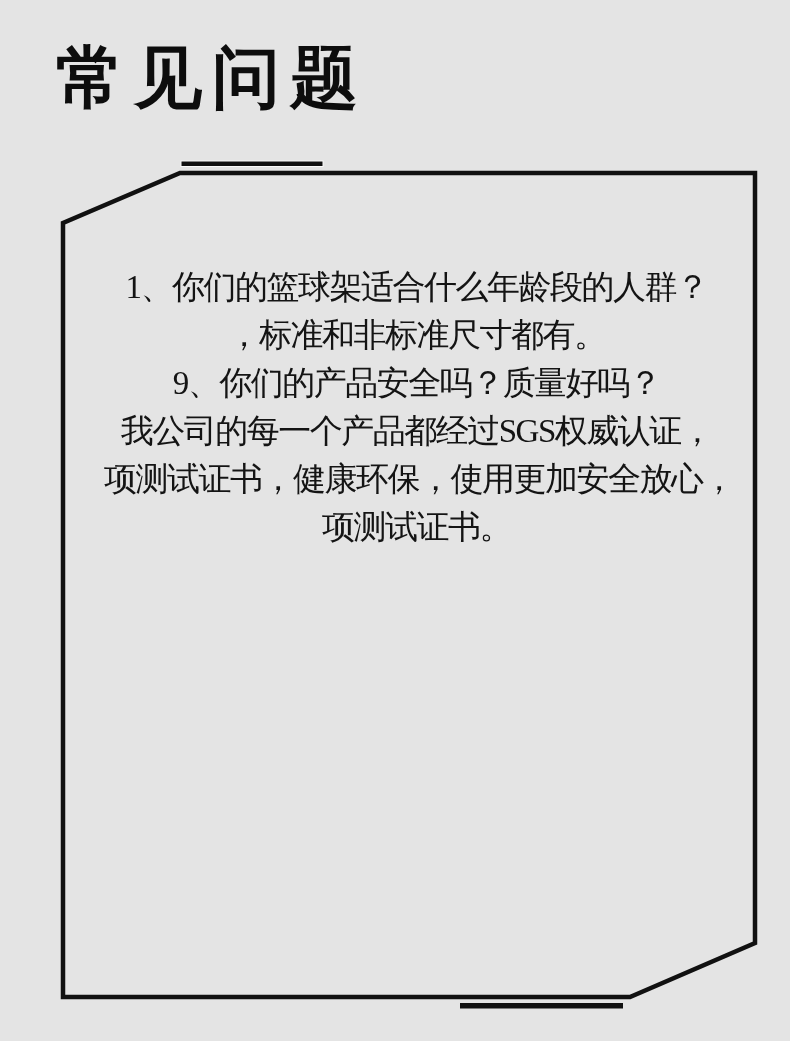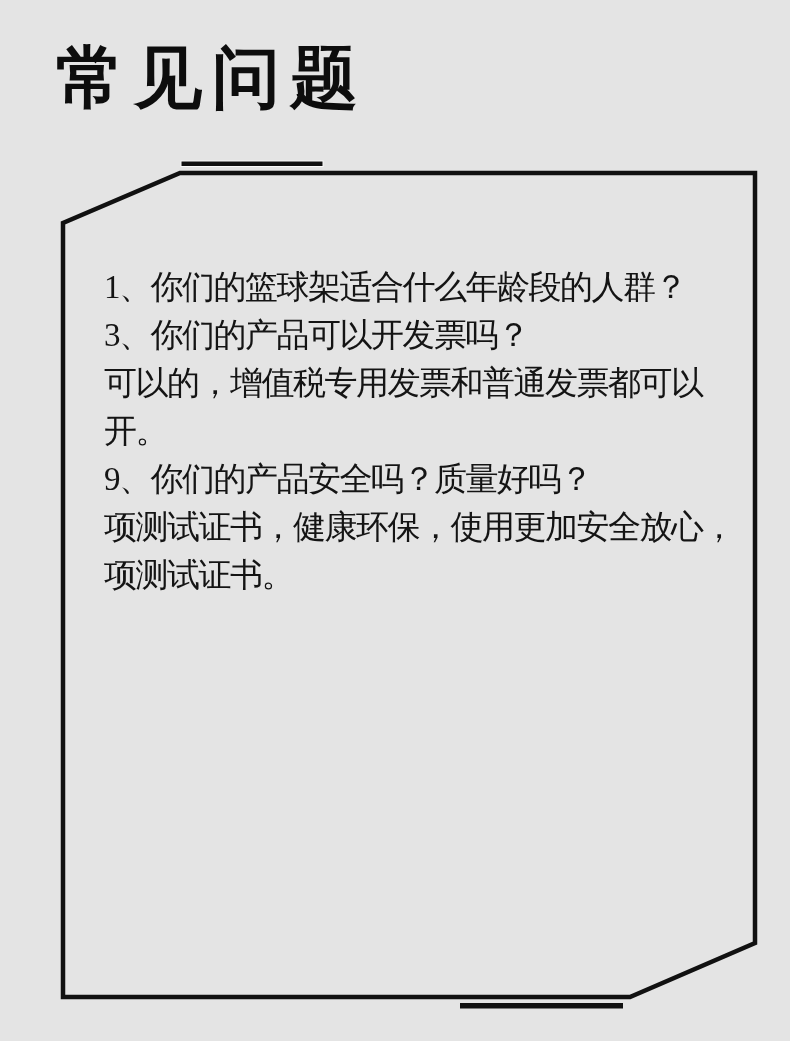--- a/index.html
+++ b/index.html
@@ -38,20 +38,21 @@
     top: 0;
     width: 790px;
     height: 1041px;
     pointer-events: none;
   }
   .faq-text {
     position: absolute;
     left: 104px;
     top: 263px;
     width: 625px;
+    text-align: center;
   }
   .faq-line {
     height: 48px;
     line-height: 48px;
     font-size: 33px;
     letter-spacing: -1.5px;
     white-space: nowrap;
     color: #141414;
   }
 </style>
@@ -67,26 +68,23 @@
     <polygon points="180,173 755,173 755,943 630,997 63,997 63,223" fill="none" stroke="#111111" stroke-width="4.5"></polygon>
 
     <rect x="181" y="161" width="142" height="5.5" fill="#111111" stroke="#fafafa" stroke-width="1"></rect>
 
     <rect x="460" y="1003" width="163" height="5.5" fill="#111111"></rect>
   </svg>
 
   <div class="faq-text">
     <div class="faq-item">
       <div class="faq-line">1、你们的篮球架适合什么年龄段的人群？</div>
-    </div>
-    <div class="faq-item">
-      <div class="faq-line">3、你们的产品可以开发票吗？</div>
-      <div class="faq-line">可以的，增值税专用发票和普通发票都可以</div>
-      <div class="faq-line">开。</div>
+      <div class="faq-line">，标准和非标准尺寸都有。</div>
     </div>
     <div class="faq-item">
       <div class="faq-line">9、你们的产品安全吗？质量好吗？</div>
+      <div class="faq-line">我公司的每一个产品都经过SGS权威认证，</div>
       <div class="faq-line">项测试证书，健康环保，使用更加安全放心，</div>
       <div class="faq-line">项测试证书。</div>
     </div>
   </div>
 
 </div>
 
 </body></html>

